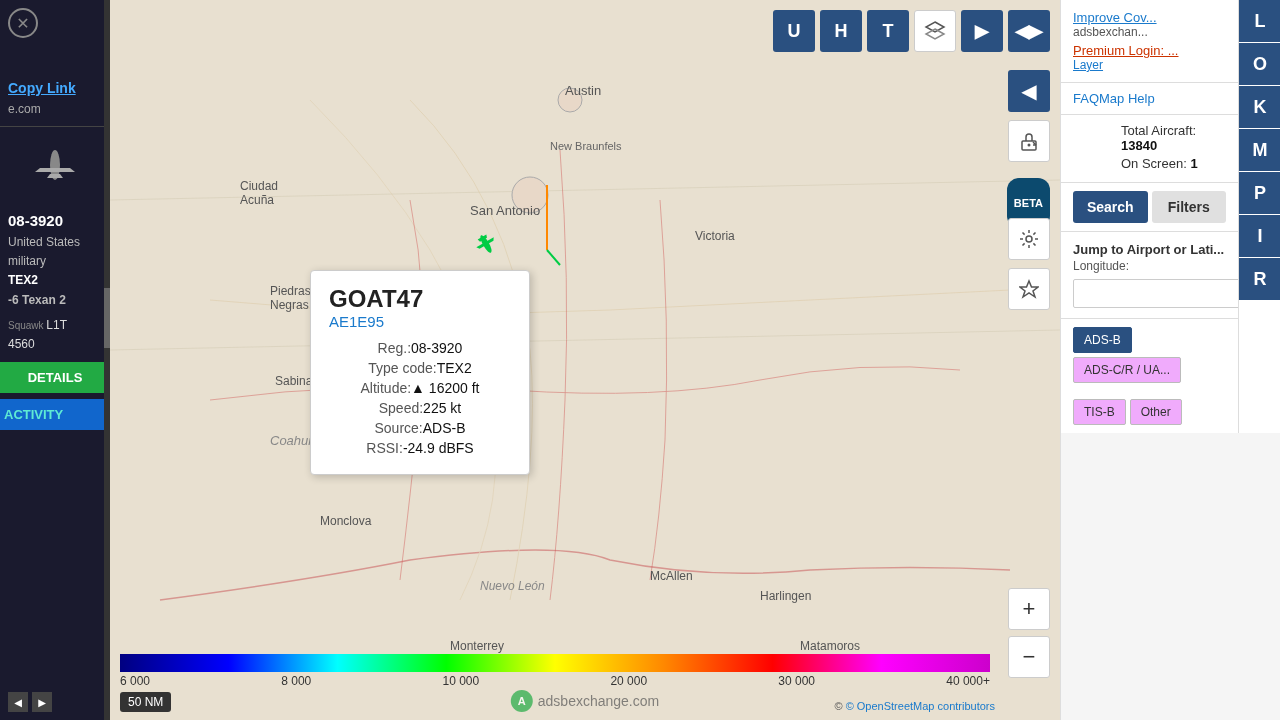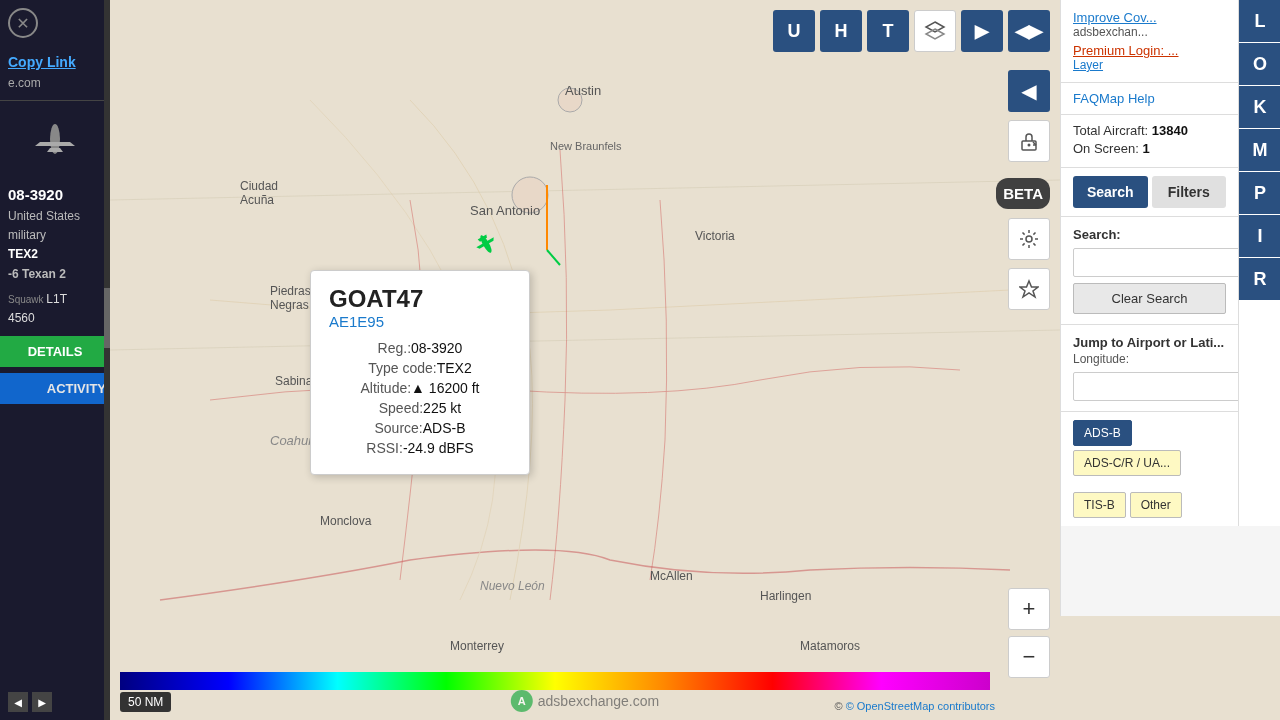--- a/index.html
+++ b/index.html
@@ -27,21 +27,21 @@
       border: 2px solid #888;
       background: transparent;
       color: #888;
       font-size: 16px;
       cursor: pointer;
       display: flex;
       align-items: center;
       justify-content: center;
     }
     #left-sidebar .copy-link {
-      margin-top: 50px;
+      margin-top: 76px;
       padding: 4px 8px;
       color: #4af;
       text-decoration: underline;
       cursor: pointer;
       font-size: 14px;
       font-weight: bold;
     }
     #left-sidebar .domain {
       padding: 2px 8px;
       color: #aaa;
@@ -82,26 +82,26 @@
       font-size: 13px;
       border: none;
       cursor: pointer;
       text-align: center;
     }
     .sidebar-btn-blue {
       margin: 2px 0;
       width: 100%;
       padding: 8px 4px;
       background: #1166cc;
-      color: #e5e5e5;
+      color: #5eead4;
       font-weight: bold;
       font-size: 13px;
       border: none;
       cursor: pointer;
-      text-align: right;
+      text-align: left;
     }
     #left-sidebar .scrollbar-track {
       width: 6px;
       background: #333;
       position: absolute;
       right: 0;
       top: 0;
       bottom: 0;
     }
     #left-sidebar .scrollbar-thumb {
@@ -203,25 +203,25 @@
       cursor: pointer;
       display: flex;
       align-items: center;
       justify-content: center;
       border-radius: 3px;
     }
     .beta-badge {
       position: absolute;
       top: 178px;
       right: 10px;
-      background: #404040;
+      background: #0c4a6e;
       color: white;
-      font-size: 15px;
-      font-weight: bold;
-      padding: 7px 7px;
+      font-size: 11px;
+      font-weight: bold;
+      padding: 19px 7px;
       border-radius: 12px;
       cursor: pointer;
     }
     .map-btn-settings {
       position: absolute;
       top: 218px;
       right: 10px;
       width: 42px;
       height: 42px;
       background: white;
@@ -383,21 +383,21 @@
       position: absolute;
       top: 228px;
       left: 360px;
       z-index: 5;
     }
 
     
     #right-panel {
       width: 220px;
       background: #f5f5f5;
-      height: 616px;
+      height: 720px;
       flex-shrink: 0;
       overflow-y: auto;
       border-left: 1px solid #ddd;
       font-family: Arial, sans-serif;
     }
     .right-header {
       background: white;
       padding: 10px 12px;
       border-bottom: 1px solid #ddd;
     }
@@ -429,21 +429,21 @@
       font-size: 13px;
       cursor: pointer;
     }
     .stats-block {
       padding: 8px 12px;
       background: white;
       border-bottom: 1px solid #ddd;
       font-size: 13px;
       color: #333;
     }
-    .stats-block .stat-line { margin-bottom: 3px; }
+    .stats-block .stat-line { margin-bottom: 3px; margin-left: 48px; }
     .stats-block strong { color: #111; }
     .search-filter-btns {
       display: flex;
       gap: 4px;
       padding: 8px 12px;
       background: white;
       border-bottom: 1px solid #ddd;
     }
     .search-filter-btns button {
       flex: 1;
@@ -595,21 +595,21 @@
     
     .source-type-row {
       padding: 8px 12px;
       background: white;
       display: flex;
       gap: 4px;
       flex-wrap: wrap;
     }
     .source-type-btn {
       padding: 5px 10px;
-      background: #fef9c3;
+      background: #f0abfc;
       border: 1px solid #bbb;
       font-size: 12px;
       cursor: pointer;
       border-radius: 2px;
       color: #333;
     }
     .source-type-btn.active {
       background: #2a5080;
       color: white;
       border-color: #2a5080;
@@ -816,20 +816,28 @@
     <svg width="20" height="20" viewBox="0 0 20 20">
       <polygon points="10,2 12.5,8 19,8 14,12 16,18 10,14 4,18 6,12 1,8 7.5,8" fill="none" stroke="#555" stroke-width="1.5"></polygon>
     </svg>
   </button>
 
   <button class="zoom-plus">+</button>
   <button class="zoom-minus">−</button>
 
   <div class="color-bar-container">
     <div class="color-bar"></div>
+    <div class="color-bar-labels">
+      <span>6 000</span>
+      <span>8 000</span>
+      <span>10 000</span>
+      <span>20 000</span>
+      <span>30 000</span>
+      <span>40 000+</span>
+    </div>
   </div>
 
   <div class="nm-badge">50 NM</div>
 
   <div class="adsbexchange-watermark">
     <div class="adsbexchange-logo">A</div>
     <span>adsbexchange.com</span>
   </div>
 
   <div class="osm-credit">
@@ -863,28 +871,20 @@
           <span>On Screen:</span>
           <strong>1</strong>
         </div>
       </div>
 
       <div class="search-filter-btns">
         <button class="btn-search">Search</button>
         <button class="btn-filters">Filters</button>
       </div>
 
-      <div class="search-section">
-        <label>Search:</label>
-        <div class="search-input-row">
-          <input type="text" placeholder="" style="">
-
-        </div>
-        <button class="clear-search-btn">Clear Search</button>
-      </div>
 
       <div class="jump-section">
         <label>Jump to Airport or Lati...</label>
         <div class="sub-label">Longitude:</div>
         <div class="jump-input-row">
           <input type="text" style="">
 
         </div>
       </div>
 

